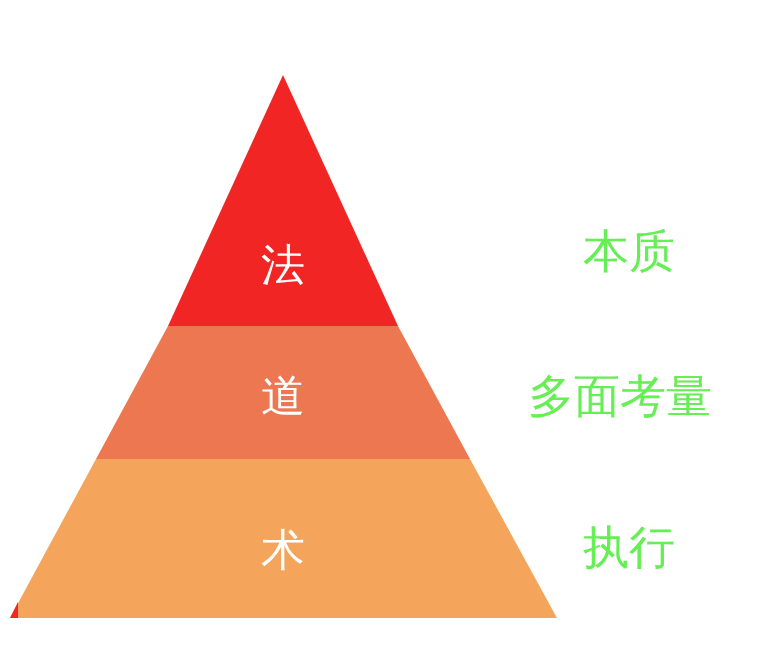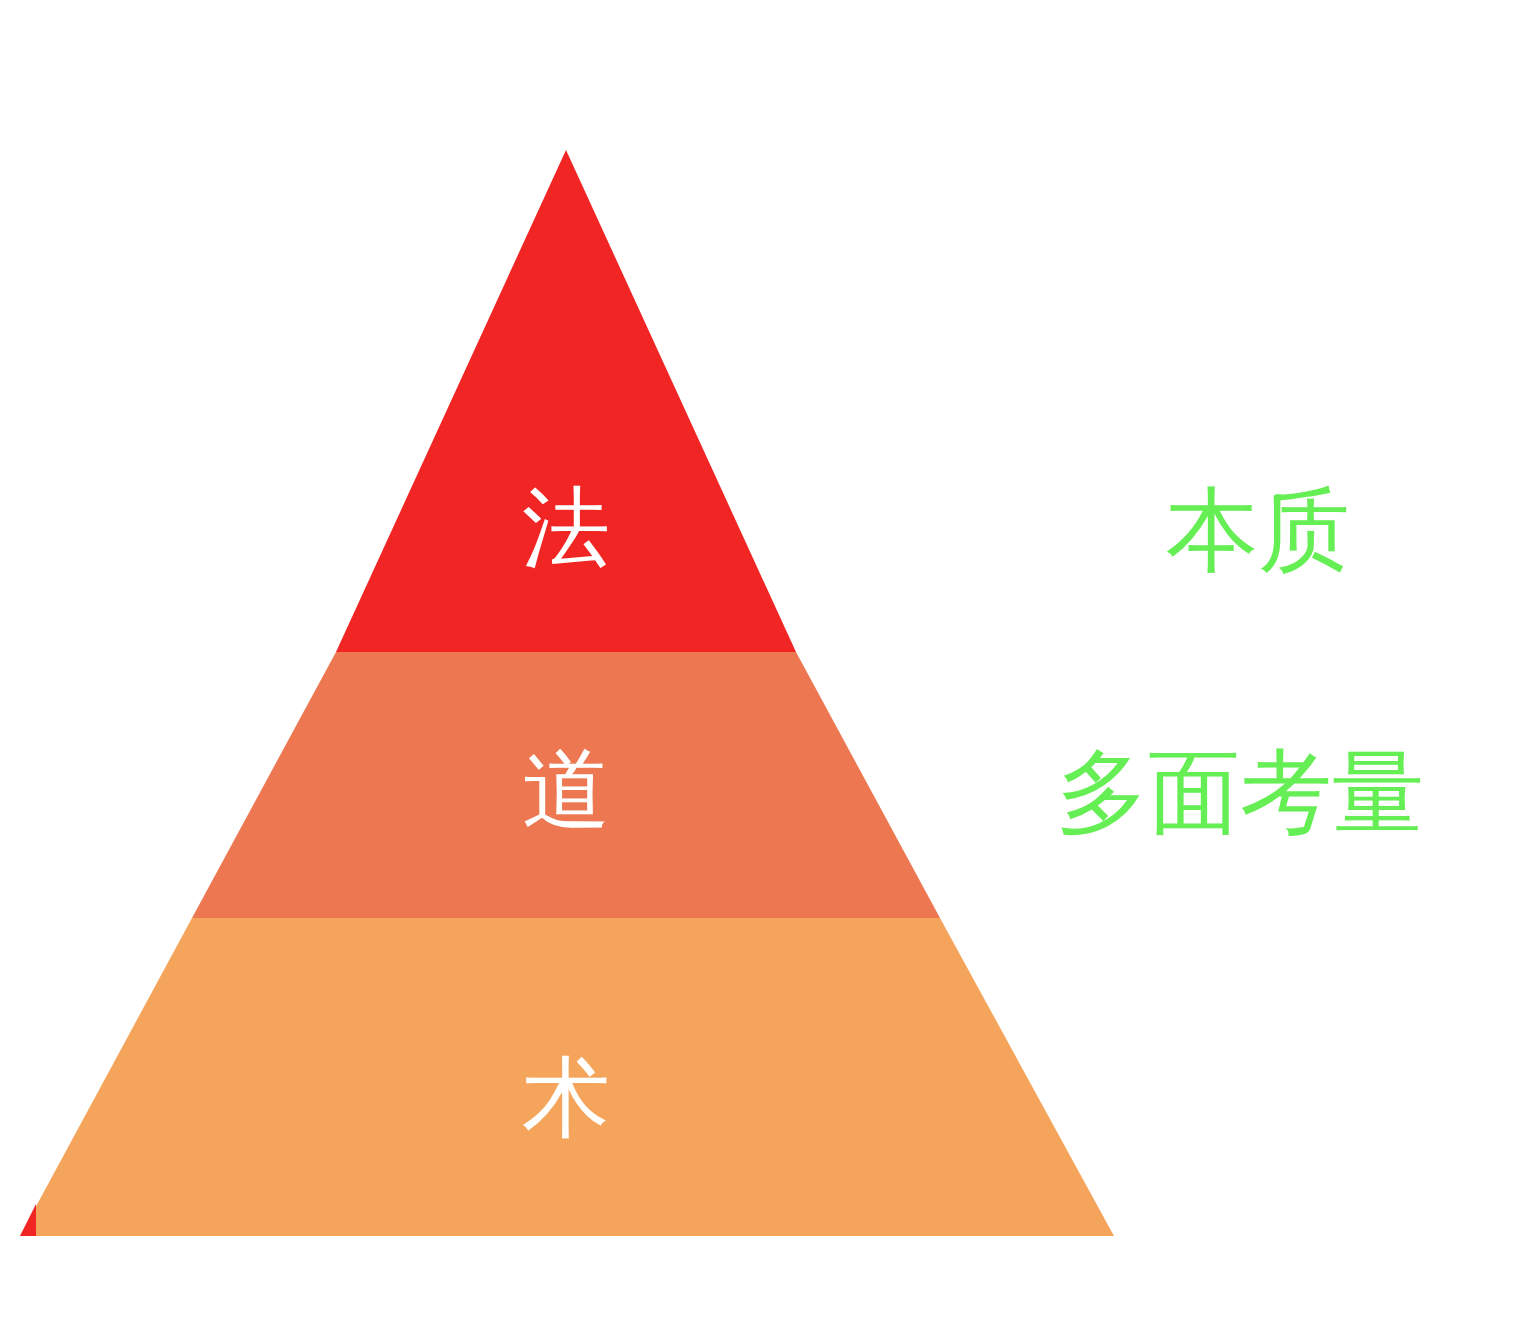--- a/index.html
+++ b/index.html
@@ -44,21 +44,21 @@
     font-weight: 400;
     white-space: nowrap;
     font-family: "DejaVu Sans", "Liberation Sans", sans-serif;
     user-select: none;
   }
   
   #tier-label-0 { left: 223px; top: 243px; }
   #tier-label-1 { left: 223px; top: 374px; }
   #tier-label-2 { left: 223px; top: 528px; }
   
-  #side-label-0 { left: 583px; top: 242px; text-align: center; }
+  #side-label-0 { left: 583px; top: 228px; text-align: center; }
   #side-label-1 { left: 528px; top: 373px; }
   #side-label-2 { left: 583px; top: 524px; }
 </style>
 </head>
 <body>
 
 <div id="canvas">
 
   <svg id="pyramid-svg" viewBox="0 0 760 667">
 
@@ -70,14 +70,15 @@
 
     <polygon points="10,618 18,602 18,618" fill="#F22525"></polygon>
   </svg>
 
   <div class="tier-label" id="tier-label-0">法</div>
   <div class="tier-label" id="tier-label-1">道</div>
   <div class="tier-label" id="tier-label-2">术</div>
 
   <div class="side-label" id="side-label-0">本质</div>
   <div class="side-label" id="side-label-1">多面考量</div>
+  <div class="side-label" id="side-label-2">执行</div>
 
 </div>
 
 </body></html>

